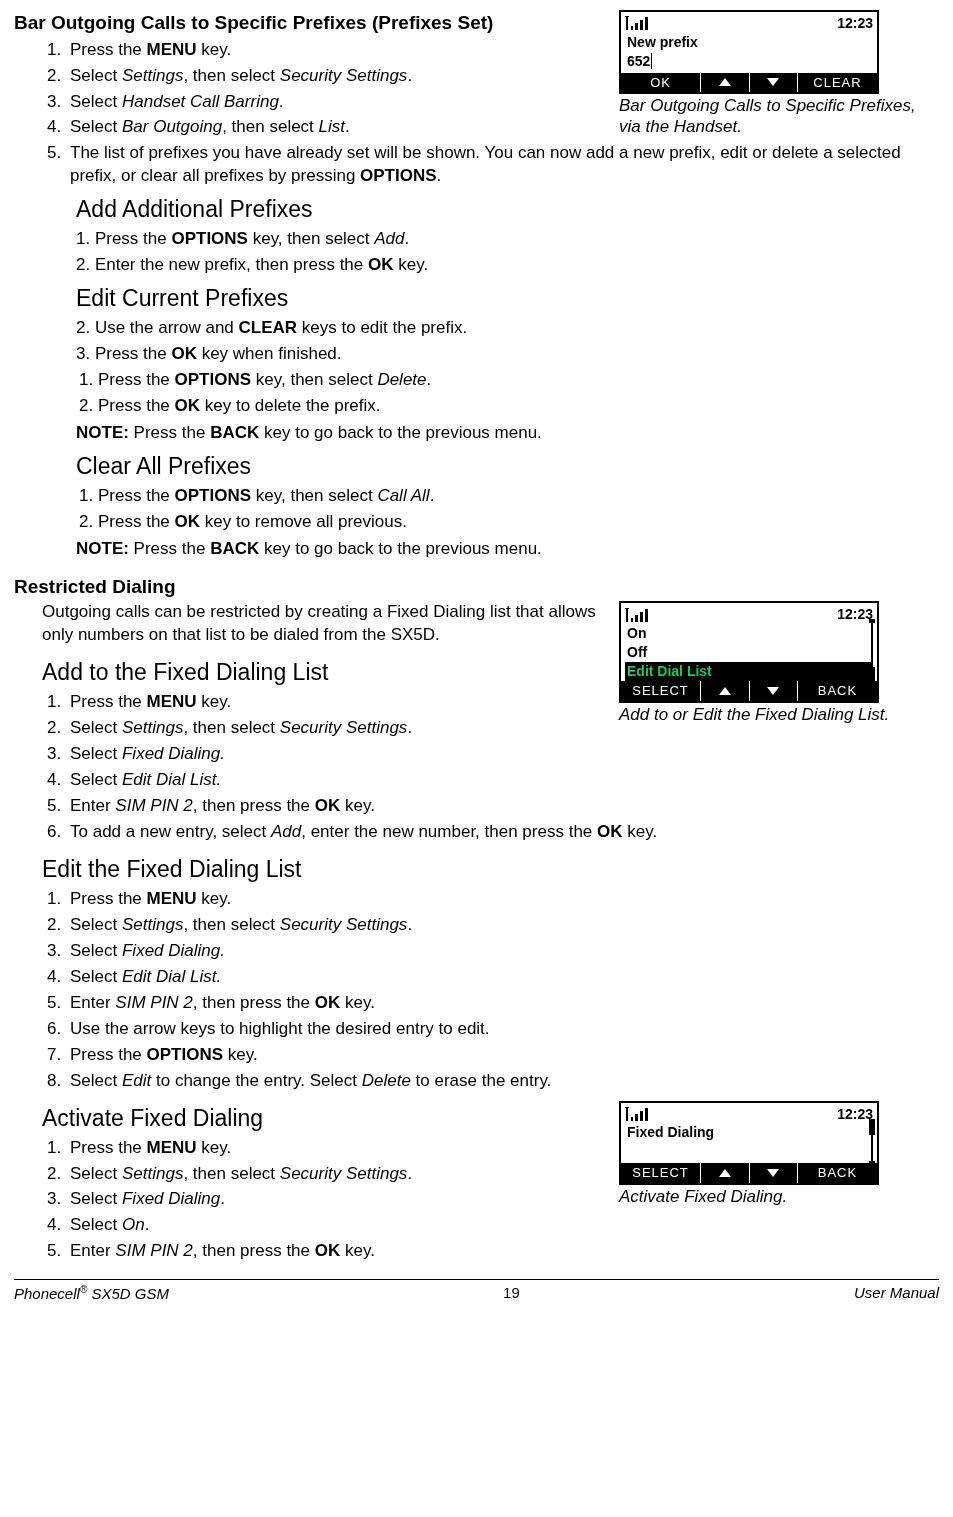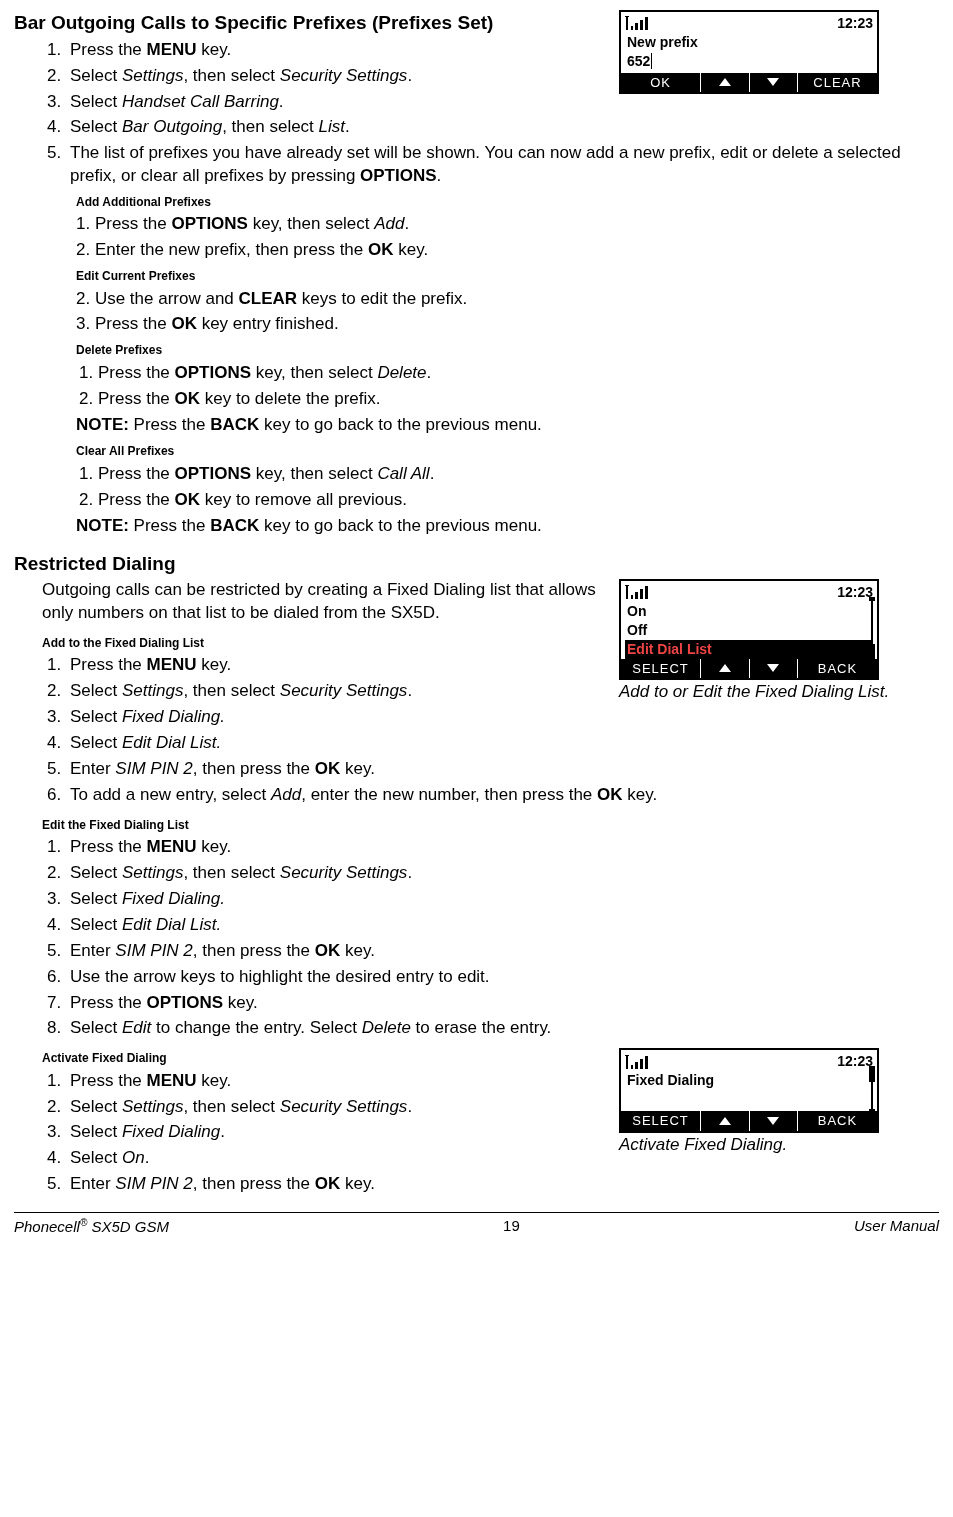--- a/index.html
+++ b/index.html
@@ -7,41 +7,41 @@
     font-family: Arial, Helvetica, sans-serif;
     font-size: 17px;
     line-height: 1.35;
     margin: 0;
     padding: 10px 14px 8px 14px;
     width: 953px;
     color: #000;
     background: #fff;
   }
   h2 { font-size: 19px; font-weight: bold; margin: 0 0 2px 0; }
-  h3 { font-size: 12px; font-weight: bold; margin: 8px 0 0 0; }
+  h3 { font-size: 23px; font-weight: normal; margin: 8px 0 0 0; }
   ol { margin: 0 0 4px 0; padding-left: 24px; }
   ol li { margin: 3px 0; padding-left: 4px; }
   .sub { margin-left: 38px; }
   .sub h3 { margin-top: 6px; }
   .sub ol { padding-left: 0; list-style-position: inside; }
   .sub ol li { padding-left: 0; }
   .sub p { margin: 3px 0; }
   .inline-right { float: right; width: 320px; text-align: left; margin-left: 10px; }
   .inline-right .caption { font-style: italic; font-size: 17px; margin-top: 2px; line-height:1.2; }
   .screen {
     border: 2px solid #000;
     width: 260px;
     background: #fff;
     font-family: Arial, sans-serif;
     font-size: 14px;
   }
   .screen .topbar { display:flex; justify-content:space-between; align-items:center; padding: 2px 4px 0 4px; font-weight:bold; }
   .screen .body { padding: 0 4px 2px 4px; min-height: 18px; }
   .screen .body .row { padding: 0 2px; font-weight: bold; font-size: 14px; }
-  .screen .body .row.sel { background:#000; color:#ef4444; }
+  .screen .body .row.sel { background:#000; color:#22c55e; }
   .screen .softkeys { display:flex; background:#000; color:#fff; font-size:13px; font-weight:normal; }
   .screen .softkeys .sk { flex:1; text-align:center; padding:1px 0; border-right:1px solid #fff; letter-spacing:1px; }
   .screen .softkeys .sk:last-child { border-right:none; }
   .screen .softkeys .arrow { flex:0.6; display:flex; align-items:center; justify-content:center; }
   .sig { display:inline-block; }
   .sig svg { display:block; }
   .scroll { position:absolute; right:2px; top:16px; bottom:18px; width:6px; }
   .scroll-track { position:absolute; left:2px; top:0; bottom:0; width:2px; background:#000; }
   .scroll-thumb { position:absolute; left:0; width:6px; height:12px; background:#000; }
   .scroll-cap { position:absolute; left:0; width:6px; height:4px; background:#000; }
@@ -85,41 +85,41 @@
           </svg>
         </div>
       <div class="sk arrow">
           <svg width="14" height="10" viewBox="0 0 14 10">
             <polygon points="1,1 13,1 7,9" fill="#fff"></polygon>
           </svg>
         </div>
       <div class="sk">CLEAR</div>
     </div>
   </div>
+  <div class="caption">Bar Outgoing Calls to Specific Prefixes, via the Handset.</div>
 </div>
 
 <h2>Bar Outgoing Calls to Specific Prefixes (Prefixes Set)</h2>
 <ol class="indent1">
   <li><span>Press the </span><b>MENU</b><span> key.</span></li>
   <li><span>Select </span><i>Settings</i><span>, then select </span><i>Security Settings</i><span>.</span></li>
   <li><span>Select </span><i>Handset Call Barring</i><span>.</span></li>
   <li><span>Select </span><i>Bar Outgoing</i><span>, then select </span><i>List</i><span>.</span></li>
   <li><span>The list of prefixes you have already set will be shown. You can now add a new prefix, edit or delete a selected prefix, or clear all prefixes by pressing </span><b>OPTIONS</b><span>.</span></li>
 </ol>
 
 <div class="sub" style="margin-left:62px;">
   <h3>Add Additional Prefixes</h3>
   <p><span>1. Press the </span><b>OPTIONS</b><span> key, then select </span><i>Add</i><span>.</span></p>
   <p><span>2. Enter the new prefix, then press the </span><b>OK</b><span> key.</span></p>
 
   <h3>Edit Current Prefixes</h3>
   <p><span>2. Use the arrow and </span><b>CLEAR</b><span> keys to edit the prefix.</span></p>
-  <p><span>3. Press the </span><b>OK</b><span> key entry finished.</span></p>
-
-  <h3>Delete Prefixes</h3>
+  <p><span>3. Press the </span><b>OK</b><span> key when finished.</span></p>
+
   <ol style="padding-left:22px; list-style-position:outside;">
     <li><span>Press the </span><b>OPTIONS</b><span> key, then select </span><i>Delete</i><span>.</span></li>
     <li><span>Press the </span><b>OK</b><span> key to delete the prefix.</span></li>
   </ol>
   <p class="note"><b>NOTE:</b><span> Press the </span><b>BACK</b><span> key to go back to the previous menu.</span></p>
 
   <h3>Clear All Prefixes</h3>
   <ol style="padding-left:22px; list-style-position:outside;">
     <li><span>Press the </span><b>OPTIONS</b><span> key, then select </span><i>Call All</i><span>.</span></li>
     <li><span>Press the </span><b>OK</b><span> key to remove all previous.</span></li>

